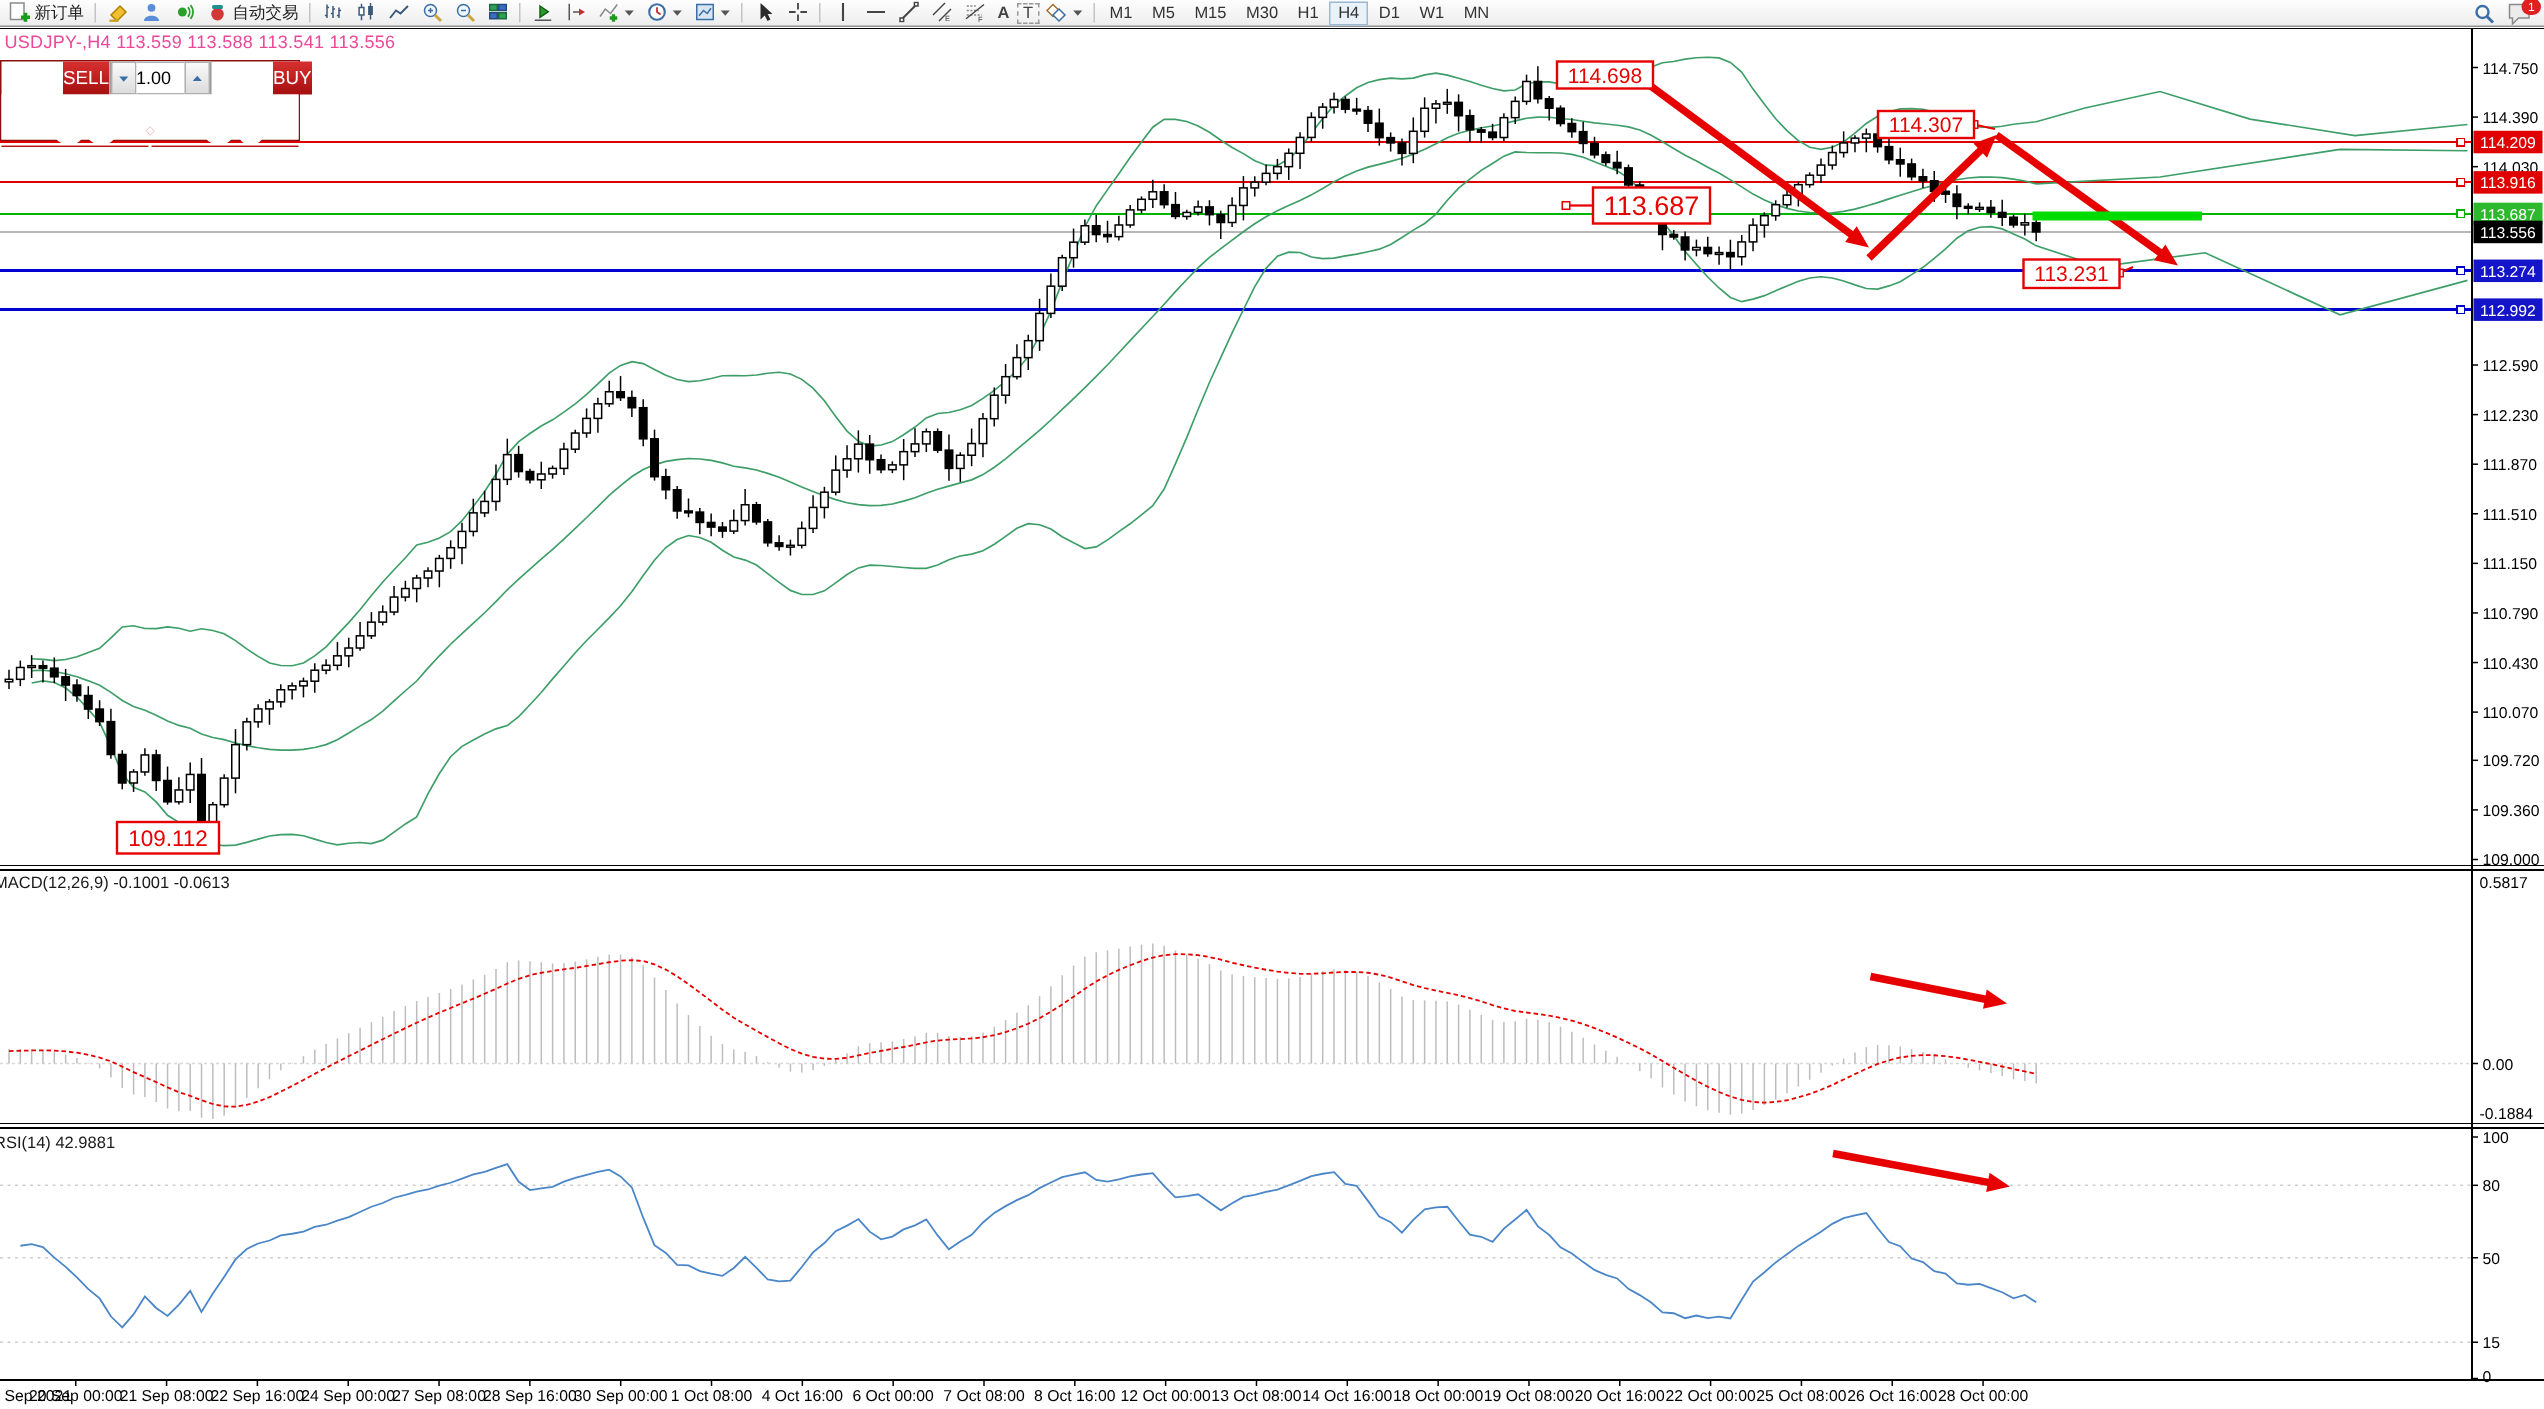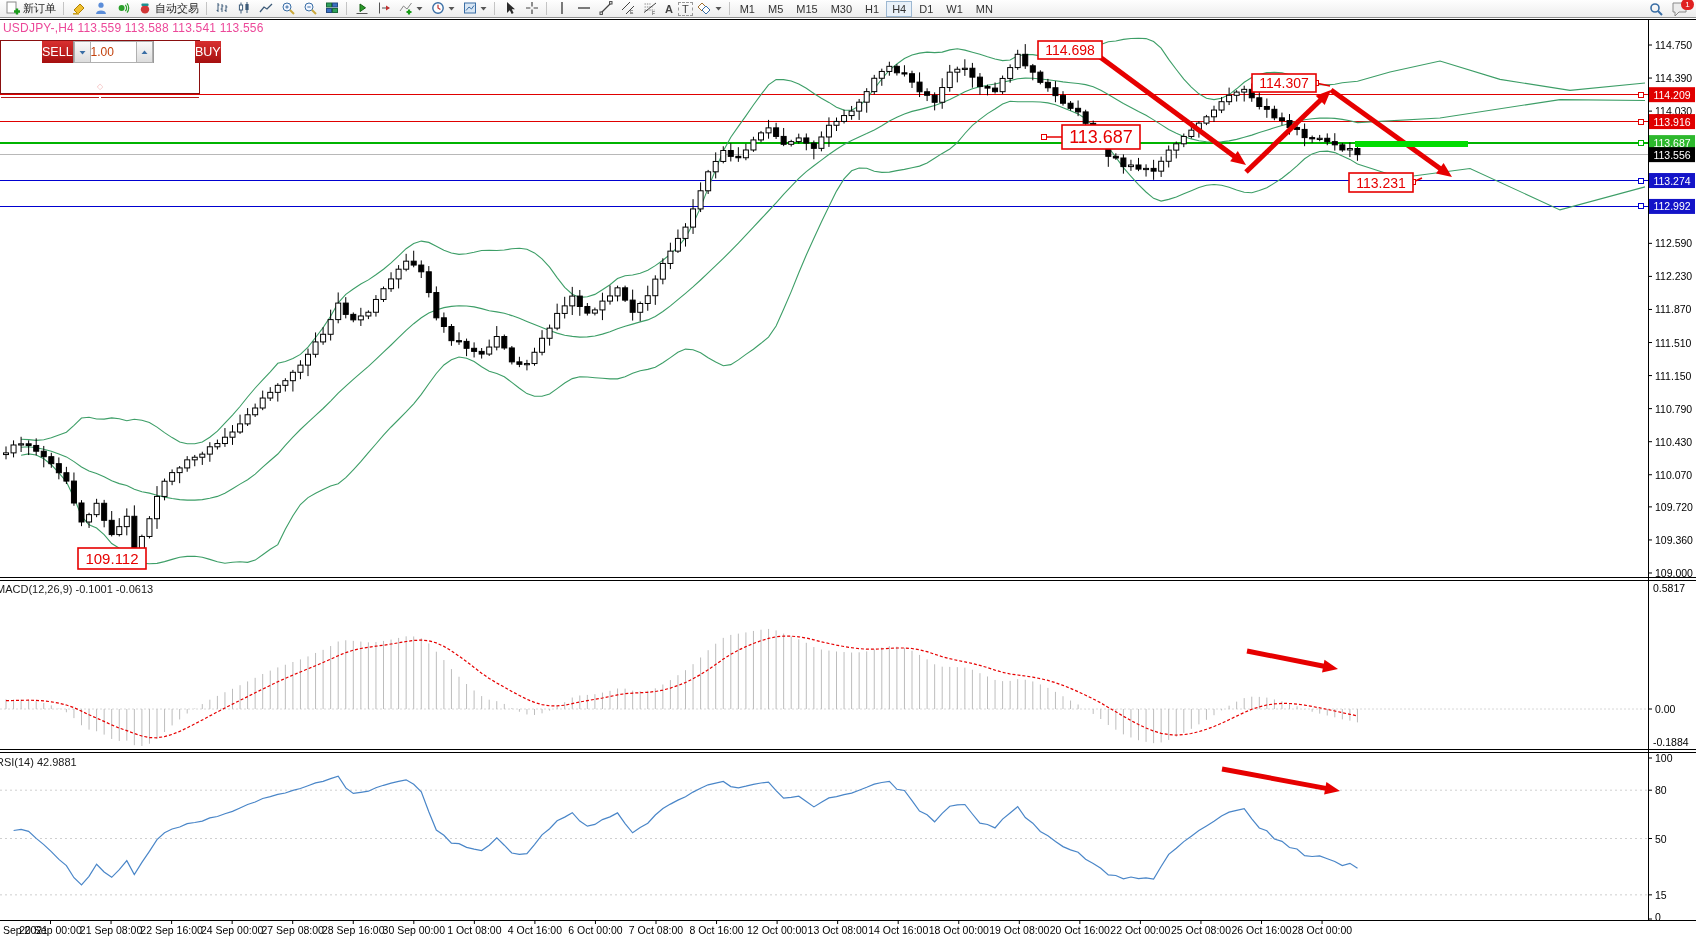--- a/index.html
+++ b/index.html
@@ -24,26 +24,26 @@
   #quote-line{position:absolute;left:3px;top:21px;font-size:12px;color:#ec4899;z-index:20;letter-spacing:.2px;}
   
   .trade-panel{position:absolute;left:0;top:40px;width:198px;z-index:25;border:1px solid #8a0f0f;background:#fff;}
   .tp-row1{display:flex;height:22px;}
   .tp-btn{width:46px;background:linear-gradient(#d83030,#a50f0f);color:#fff;font-size:12.5px;
     display:flex;align-items:center;justify-content:center;margin-left:41px;}
   .tp-vol{flex:1;display:flex;border-left:1px solid #999;border-right:1px solid #999;background:#f2f2f2;}
   .tp-spin{width:15px;background:linear-gradient(#fafafa,#dcdcdc);border:1px solid #b0b0b0;
     display:flex;align-items:center;justify-content:center;}
   .tp-volval{flex:1;background:#fff;border-top:1px solid #b0b0b0;border-bottom:1px solid #b0b0b0;
-    font-size:12px;color:#c2410c;display:flex;align-items:center;justify-content:flex-end;padding-right:22px;}
+    font-size:12px;color:#000000;display:flex;align-items:center;justify-content:flex-end;padding-right:9px;}
   .tp-row2{display:flex;height:30px;gap:2px;background:#fff;position:relative;}
   .tp-price{flex:1;background:linear-gradient(#d42424,#9e0b0b);color:#fff;display:flex;
     align-items:flex-end;justify-content:center;padding-bottom:1px;margin-top:34px;}
   .tp-prefix{font-size:13px;font-weight:bold;margin:0 1px 2px 0;}
-  .tp-big{font-size:26px;font-weight:bold;line-height:26px;text-align:right;}
+  .tp-big{font-size:39px;font-weight:bold;line-height:26px;text-align:right;}
   .tp-sup{font-size:14px;font-weight:bold;position:relative;top:-11px;}
   .tp-diamond{position:absolute;left:50%;bottom:2px;transform:translateX(-50%);color:#f3bcbc;font-size:8px;z-index:2;}
   
   .ind-label{position:absolute;left:-4px;font-size:11px;color:#1a1a1a;z-index:10;white-space:nowrap;}
   #chart-svg{position:absolute;left:0;top:0;z-index:1;}
 </style>
 </head>
 <body>
 
 <div class="toolbar">

